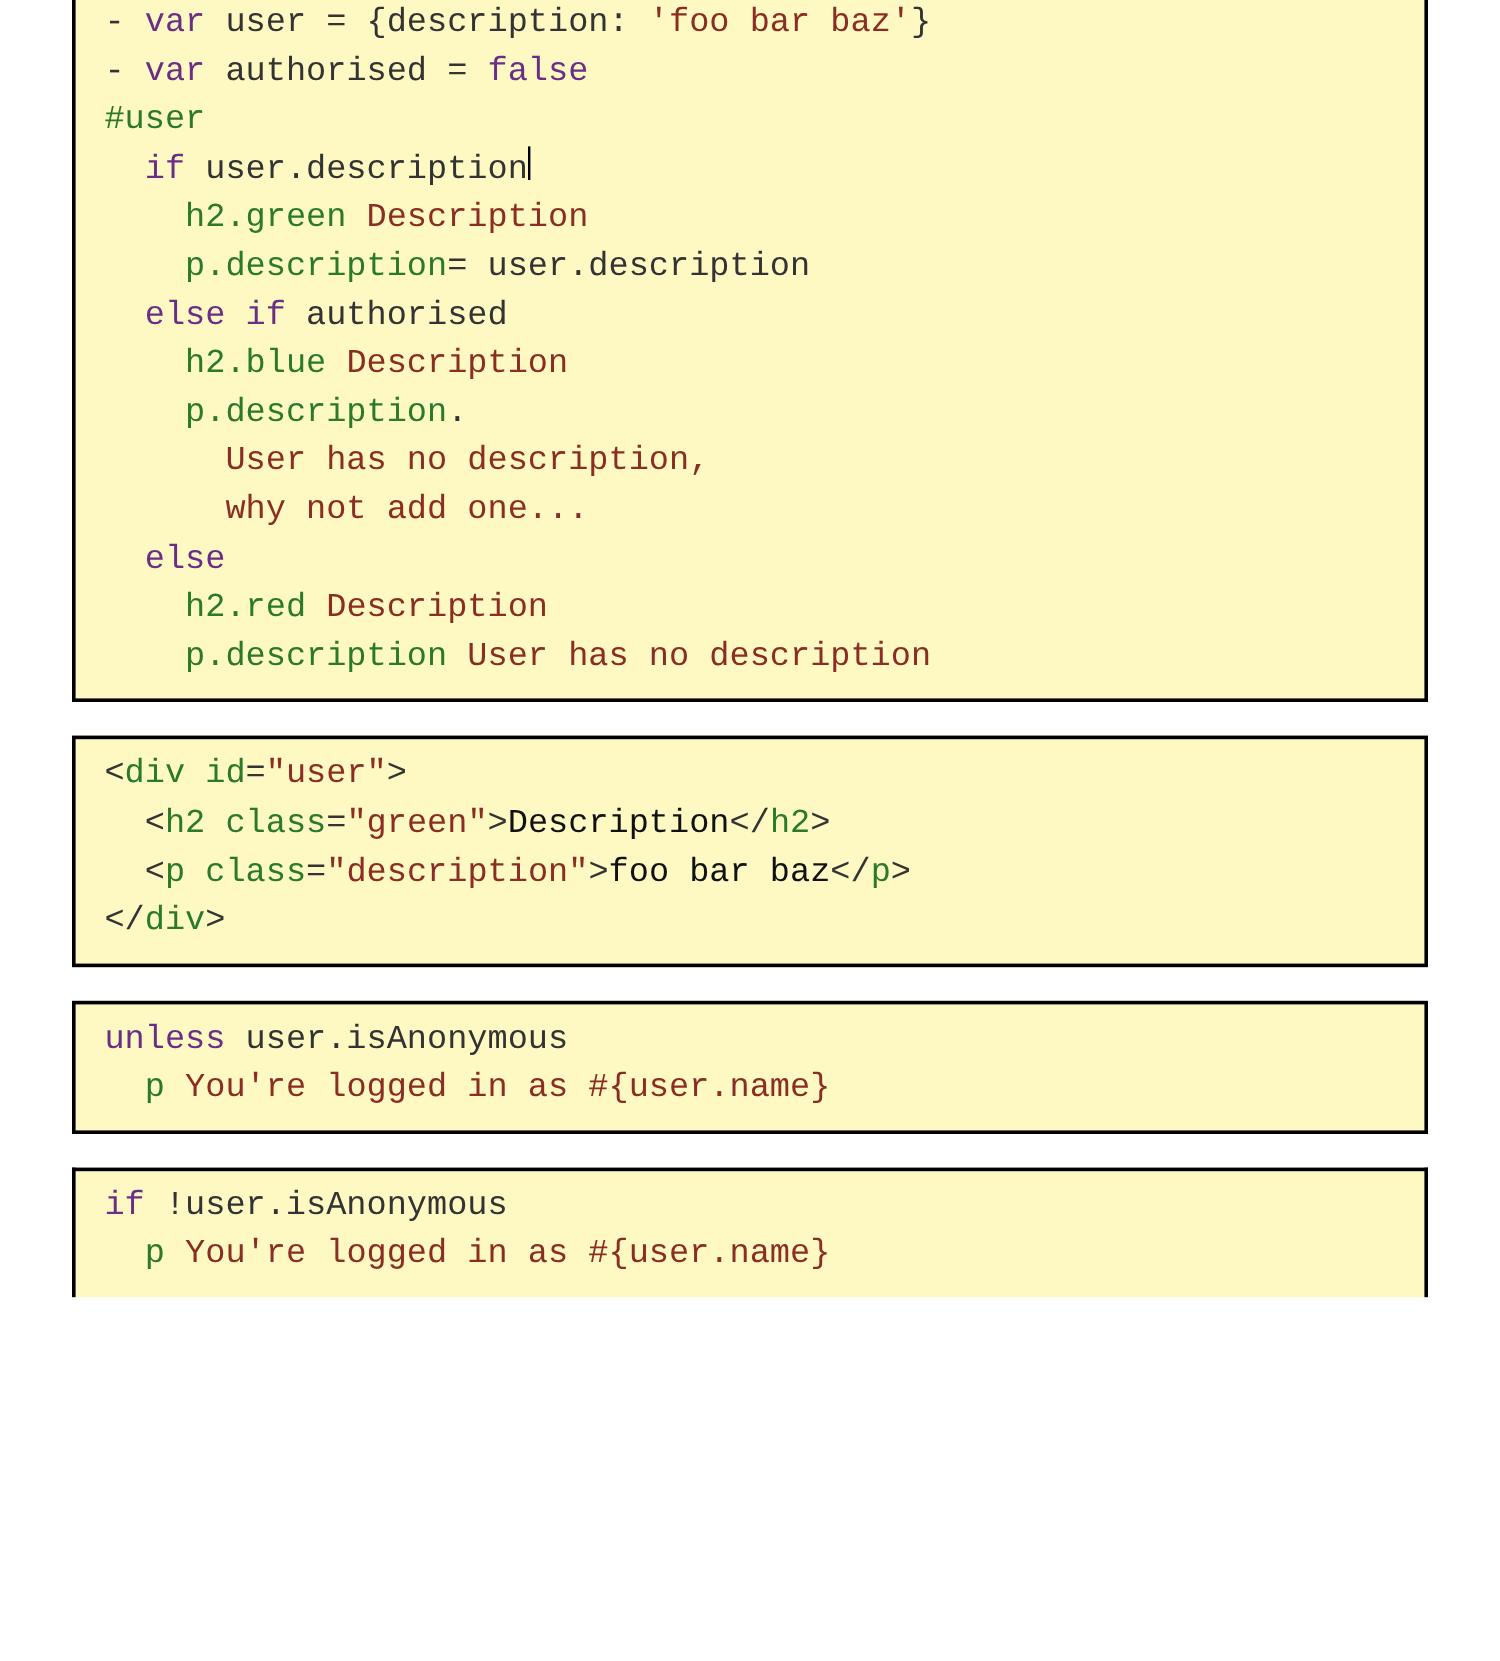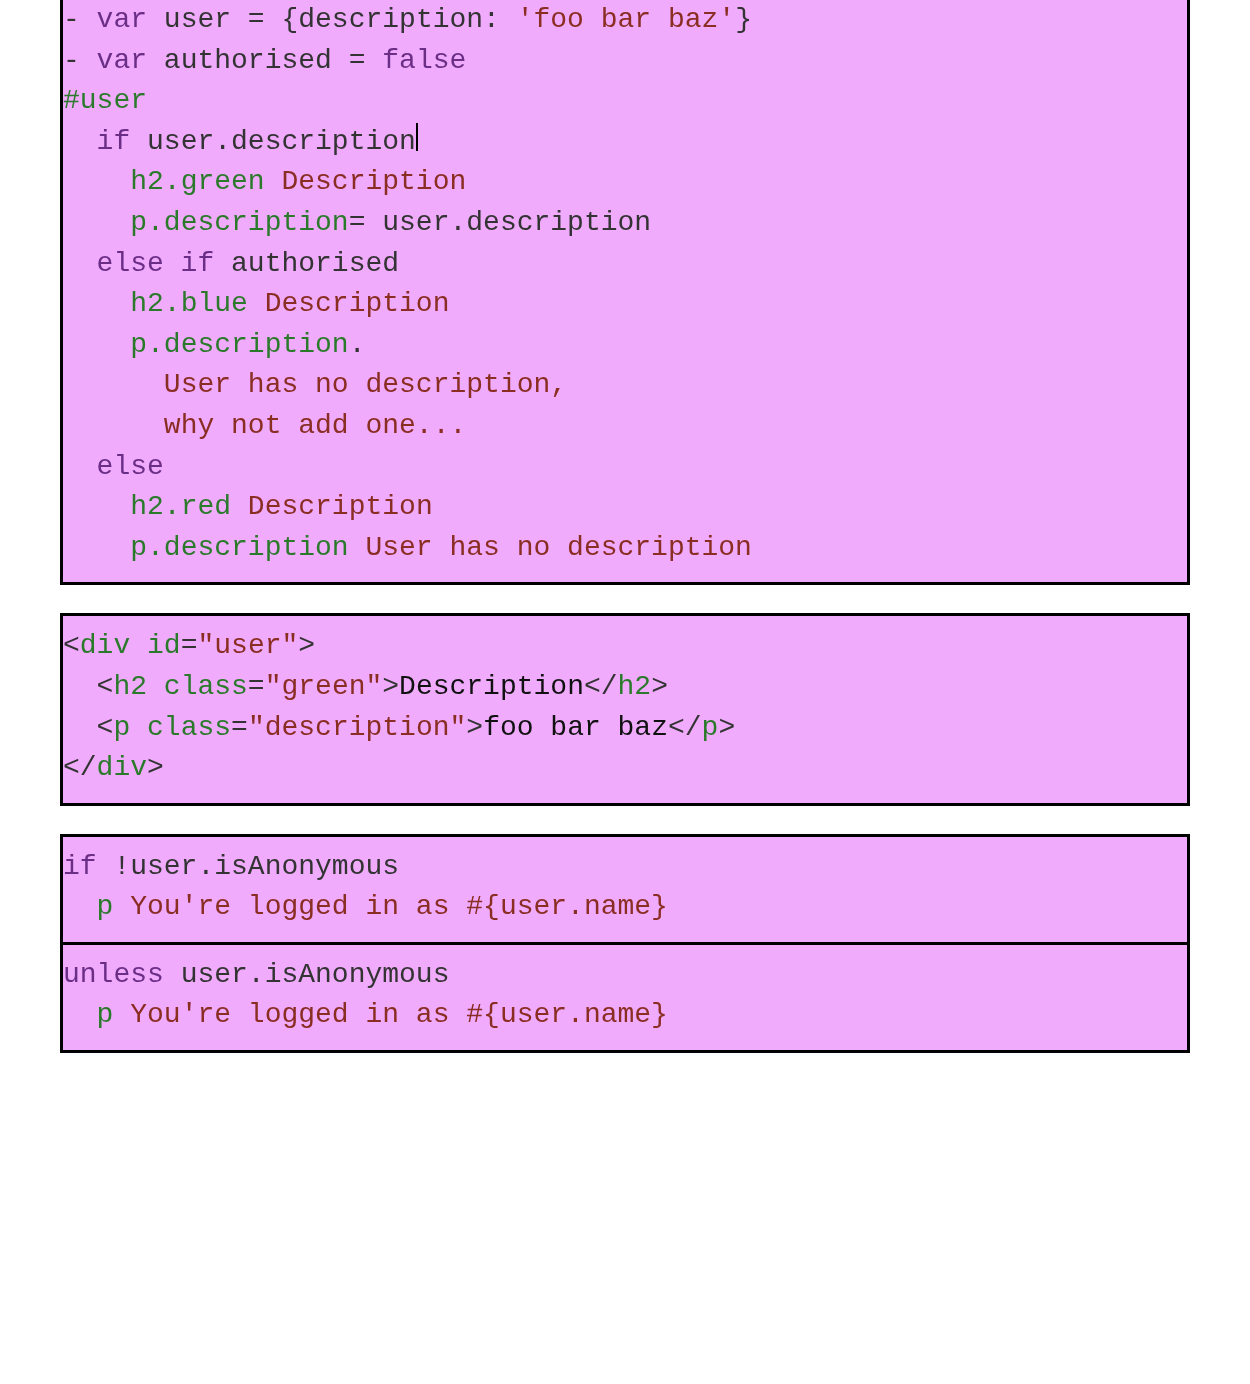--- a/index.html
+++ b/index.html
@@ -9,22 +9,22 @@
     background: #ffffff;
     font-family: -apple-system, BlinkMacSystemFont, "Segoe UI", Helvetica, Arial, sans-serif;
     color: #333;
   }
   .page {
     width: 1250px;
     padding: 0 60px 40px 60px;
   }
   .code-box {
     border: 3px solid #000;
-    background: #f0abfc;
-    padding: 10px 14px 14px 0;
+    background: #fef9c3;
+    padding: 10px 14px 14px 24px;
     margin-bottom: 28px;
     font-family: "SFMono-Regular", Menlo, Consolas, "Liberation Mono", monospace;
     font-size: 28px;
     line-height: 1.45;
     white-space: pre;
     overflow: hidden;
   }
   .code-box.first { border-top: none; padding-top: 0; }
   .prose {
     font-size: 27px;
@@ -76,19 +76,19 @@
 <span>  </span><span class="c-keyword">else</span>
 <span>    </span><span class="c-darkgreen">h2.red</span><span class="c-text"> Description</span>
 <span>    </span><span class="c-darkgreen">p.description</span><span class="c-text"> User has no description</span></div>
 
   <div class="code-box"><span class="c-default">&lt;</span><span class="c-darkgreen">div</span><span> </span><span class="c-darkgreen">id</span><span class="c-default">=</span><span class="c-attrval">"user"</span><span class="c-default">&gt;</span>
 <span class="c-default">  &lt;</span><span class="c-darkgreen">h2</span><span> </span><span class="c-darkgreen">class</span><span class="c-default">=</span><span class="c-attrval">"green"</span><span class="c-default">&gt;</span><span class="c-black">Description</span><span class="c-default">&lt;/</span><span class="c-darkgreen">h2</span><span class="c-default">&gt;</span>
 <span class="c-default">  &lt;</span><span class="c-darkgreen">p</span><span> </span><span class="c-darkgreen">class</span><span class="c-default">=</span><span class="c-attrval">"description"</span><span class="c-default">&gt;</span><span class="c-black">foo bar baz</span><span class="c-default">&lt;/</span><span class="c-darkgreen">p</span><span class="c-default">&gt;</span>
 <span class="c-default">&lt;/</span><span class="c-darkgreen">div</span><span class="c-default">&gt;</span></div>
 
 
-  <div class="code-box" style="margin-bottom:0; border-bottom:none;"><span class="c-keyword">if</span><span class="c-default"> !user.isAnonymous</span>
+  <div class="code-box"><span class="c-keyword">unless</span><span class="c-default"> user.isAnonymous</span>
 <span>  </span><span class="c-darkgreen">p</span><span class="c-text"> You're logged in as #{user.name}</span></div>
 
-  <div class="code-box"><span class="c-keyword">unless</span><span class="c-default"> user.isAnonymous</span>
+  <div class="code-box" style="margin-bottom:0; border-bottom:none;"><span class="c-keyword">if</span><span class="c-default"> !user.isAnonymous</span>
 <span>  </span><span class="c-darkgreen">p</span><span class="c-text"> You're logged in as #{user.name}</span></div>
 
 </div>
 
 </body></html>

